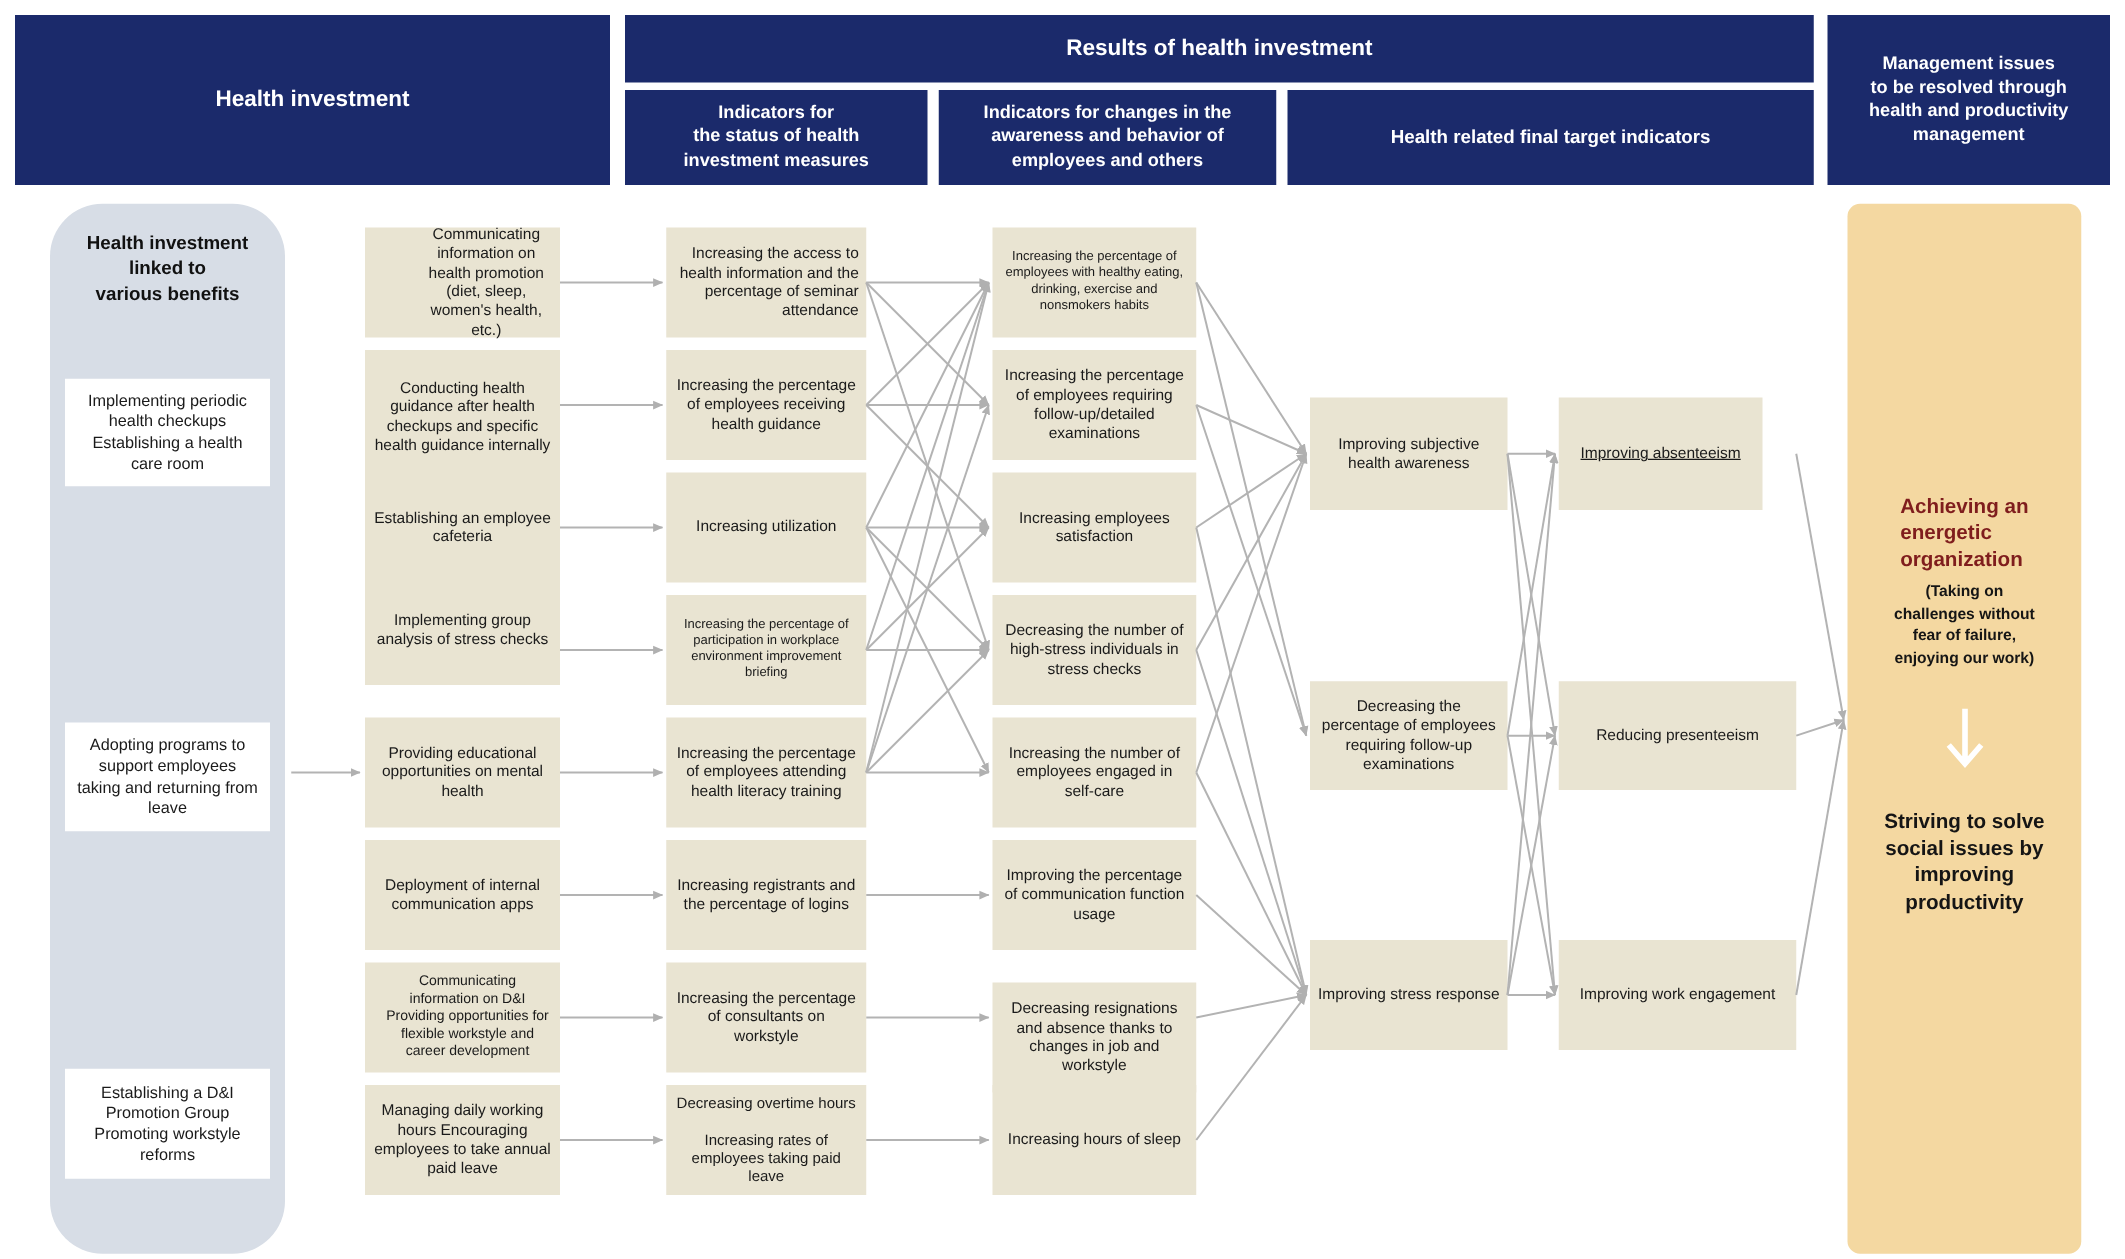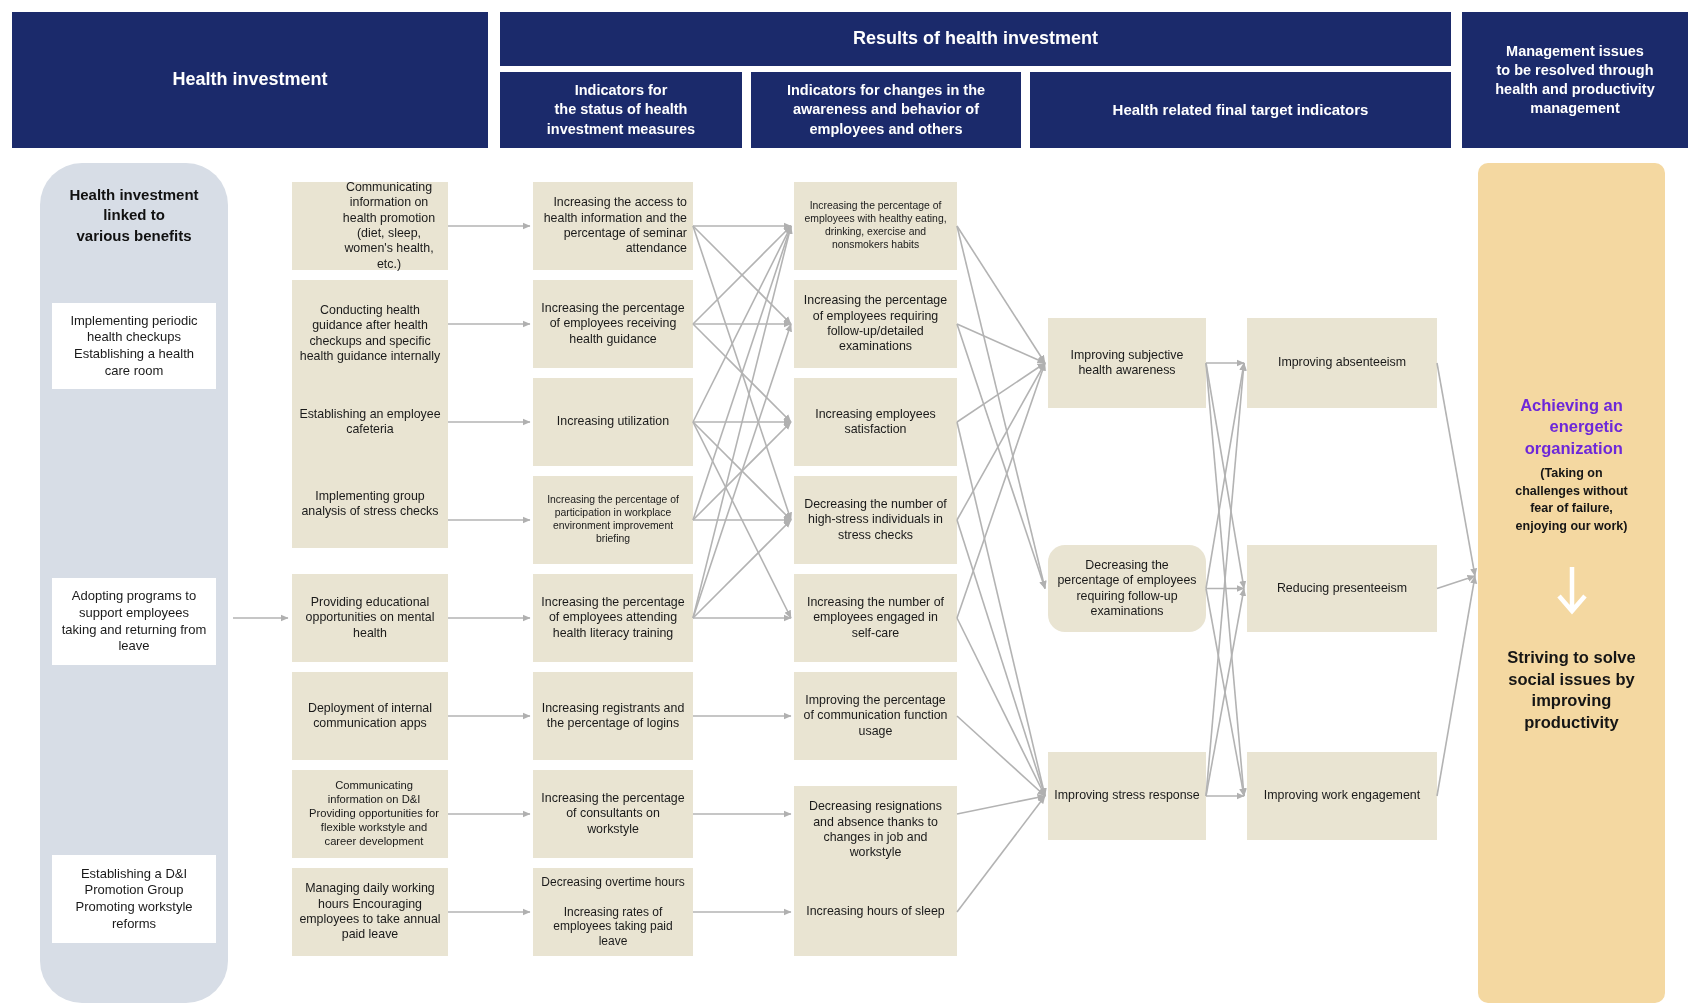--- a/index.html
+++ b/index.html
@@ -13,21 +13,21 @@
 
   .panel{position:absolute;z-index:1;}
   .gray-panel{left:40px;top:163px;width:188px;height:840px;background:#d7dde6;border-radius:42px;}
   .gray-heading{position:absolute;left:0;top:22px;width:100%;text-align:center;font-weight:bold;font-size:15px;
                 color:#111;white-space:pre-line;line-height:1.35;}
   .wbox{position:absolute;left:12px;width:164px;background:#ffffff;display:flex;align-items:center;justify-content:center;
         text-align:center;font-size:13px;line-height:1.28;color:#1a1a1a;padding:4px 8px;box-sizing:border-box;}
 
   .orange-panel{left:1478px;top:163px;width:187px;height:840px;background:#f4d8a1;border-radius:10px;
                 display:flex;flex-direction:column;align-items:center;box-sizing:border-box;padding:232px 12px 0 12px;}
-  .goal-title{font-weight:bold;font-size:16.5px;line-height:1.3;text-align:right;white-space:pre-line;color:#6d28d9;}
+  .goal-title{font-weight:bold;font-size:16.5px;line-height:1.3;text-align:left;white-space:pre-line;color:#7f1d1d;}
   .goal-sub{font-weight:bold;font-size:12.5px;line-height:1.4;text-align:center;white-space:pre-line;color:#151515;margin-top:6px;}
   .goal-arrow{margin:30px auto 24px auto;}
   .goal-bottom{font-weight:bold;font-size:16.5px;line-height:1.3;text-align:center;white-space:pre-line;color:#151515;}
 
   .fbox{position:absolute;background:#e9e4d2;display:flex;align-items:center;justify-content:center;text-align:center;
         white-space:pre-line;padding:3px 6px;box-sizing:border-box;line-height:1.24;font-size:12.4px;color:#1a1a1a;z-index:2;}
 
   #arrows{position:absolute;left:0;top:0;z-index:5;pointer-events:none;}
 </style>
 </head>
@@ -96,23 +96,23 @@
 Increasing rates of employees taking paid leave</div>
       <div class="fbox" style="left: 794px; top: 182px; width: 163px; height: 88px; font-size: 10.4px;">Increasing the percentage of employees with healthy eating, drinking, exercise and nonsmokers habits</div>
       <div class="fbox" style="left: 794px; top: 280px; width: 163px; height: 88px;">Increasing the percentage of employees requiring follow-up/detailed examinations</div>
       <div class="fbox" style="left: 794px; top: 378px; width: 163px; height: 88px;">Increasing employees satisfaction</div>
       <div class="fbox" style="left: 794px; top: 476px; width: 163px; height: 88px;">Decreasing the number of high-stress individuals in stress checks</div>
       <div class="fbox" style="left: 794px; top: 574px; width: 163px; height: 88px;">Increasing the number of employees engaged in self-care</div>
       <div class="fbox" style="left: 794px; top: 672px; width: 163px; height: 88px;">Improving the percentage of communication function usage</div>
       <div class="fbox" style="left: 794px; top: 786px; width: 163px; height: 88px;">Decreasing resignations and absence thanks to changes in job and workstyle</div>
       <div class="fbox" style="left: 794px; top: 868px; width: 163px; height: 88px;">Increasing hours of sleep</div>
       <div class="fbox" style="left: 1048px; top: 318px; width: 158px; height: 90px;">Improving subjective health awareness</div>
-      <div class="fbox" style="left: 1048px; top: 545px; width: 158px; height: 87px; border-radius: 17px;">Decreasing the percentage of employees requiring follow-up examinations</div>
+      <div class="fbox" style="left: 1048px; top: 545px; width: 158px; height: 87px;">Decreasing the percentage of employees requiring follow-up examinations</div>
       <div class="fbox" style="left: 1048px; top: 752px; width: 158px; height: 88px;">Improving stress response</div>
-      <div class="fbox" style="left: 1247px; top: 318px; width: 190px; height: 90px;">Improving absenteeism</div>
+      <div class="fbox" style="left: 1247px; top: 318px; width: 163px; height: 90px; text-decoration: underline;">Improving absenteeism</div>
       <div class="fbox" style="left: 1247px; top: 545px; width: 190px; height: 87px;">Reducing presenteeism</div>
       <div class="fbox" style="left: 1247px; top: 752px; width: 190px; height: 88px;">Improving work engagement</div>
     </div>
 
   <svg id="arrows" width="1700" height="1007">
     <defs>
       <marker id="ah" markerWidth="9" markerHeight="8" refX="7.5" refY="4" orient="auto" markerUnits="userSpaceOnUse">
         <path d="M0,0.5 L8,4 L0,7.5 Z" fill="#b0b0b0"></path>
       </marker>
     </defs>

